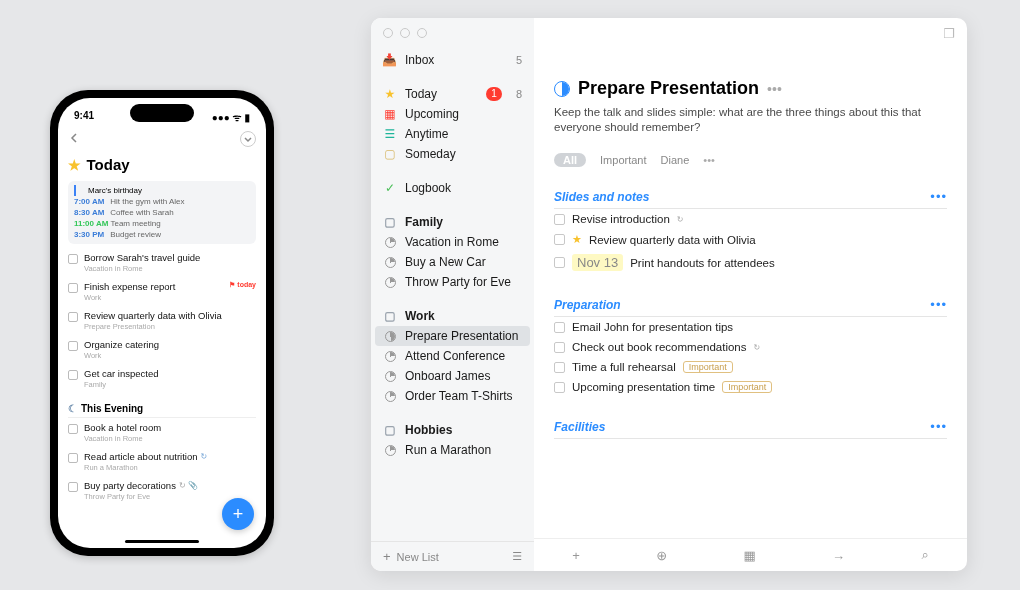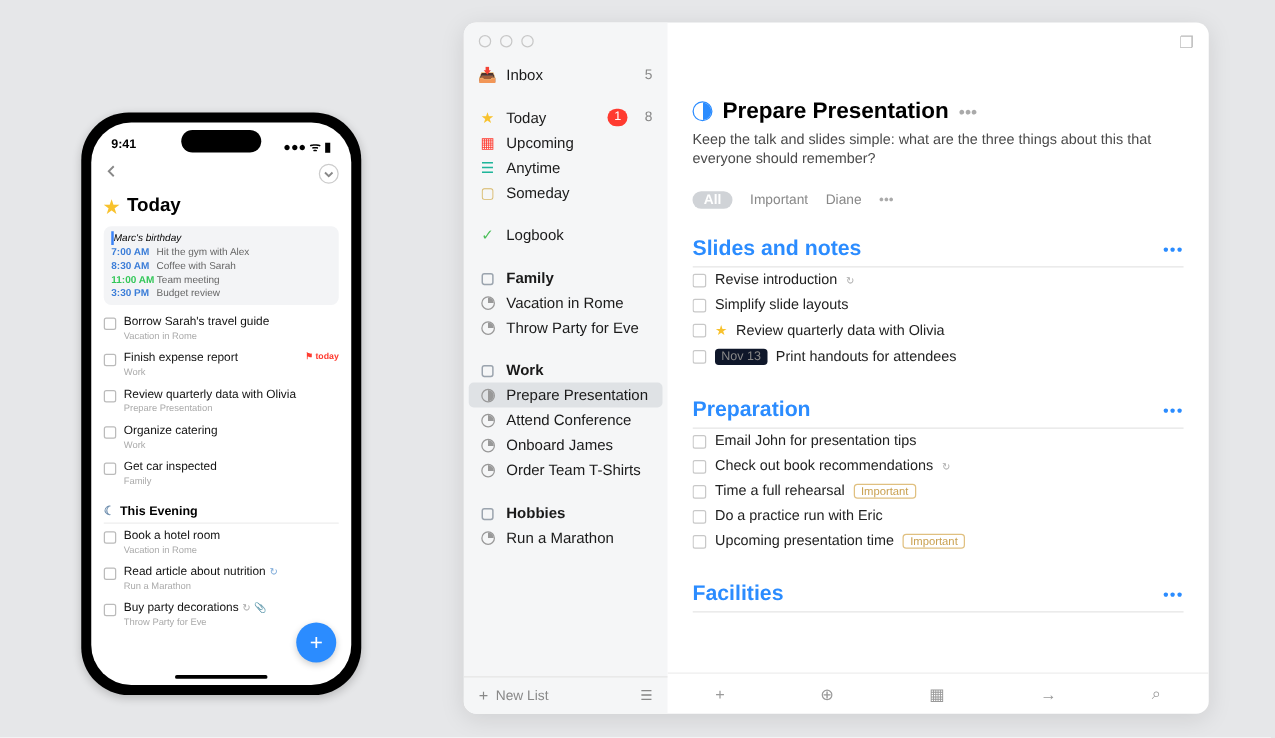--- a/index.html
+++ b/index.html
@@ -1,29 +1,29 @@
 <!DOCTYPE html>
 <html><head>
 <meta charset="utf-8">
 <style>
   * { margin:0; padding:0; box-sizing:border-box; font-family:-apple-system,BlinkMacSystemFont,"Segoe UI",Helvetica,Arial,sans-serif; }
   body { background:#e6e7e9; width:1020px; height:590px; overflow:hidden; position:relative; }
 
   
-  .phone { position:absolute; left:65px; top:90px; width:224px; height:466px; background:#000; border-radius:38px; padding:8px; box-shadow:0 2px 8px rgba(0,0,0,.2); }
+  .phone { position:absolute; left:50px; top:90px; width:224px; height:466px; background:#000; border-radius:38px; padding:8px; box-shadow:0 2px 8px rgba(0,0,0,.2); }
   .phone-inner { width:100%; height:100%; background:#fff; border-radius:32px; overflow:hidden; position:relative; }
   .notch { position:absolute; left:50%; top:6px; transform:translateX(-50%); width:64px; height:18px; background:#000; border-radius:12px; }
   .status-bar { display:flex; justify-content:space-between; padding:12px 16px 2px; font-size:10px; font-weight:700; }
   .phone-header { display:flex; justify-content:space-between; align-items:center; padding:4px 10px 2px; color:#888; }
   .phone-header svg { width:12px; height:12px; }
   .chevron-circle { width:16px; height:16px; border:1px solid #ccc; border-radius:50%; display:flex; align-items:center; justify-content:center; }
   .today-title { display:flex; align-items:center; gap:6px; padding:6px 10px 4px; font-size:15px; font-weight:700; }
   .star { color:#f8c22d; font-size:14px; }
   .cal-card { margin:4px 10px; background:#f3f4f6; border-radius:6px; padding:4px 6px; font-size:8px; line-height:11px; }
-  .cal-card .bar-row { display:flex; gap:0;font-style:italic; }
+  .cal-card .bar-row { display:flex; gap:12px; }
   .cal-bar { width:2px; background:#3b82f6; }
   .cal-line .time { font-weight:600; display:inline-block; min-width:34px; }
   .cal-line.blue .time{color:#3b7dd8}
   .cal-line.green .time{color:#34c759}
   .task { display:flex; gap:6px; padding:4px 10px; }
   .cb { width:10px; height:10px; border:1px solid #bbb; border-radius:2px; flex-shrink:0; margin-top:2px; }
   .t-main { flex:1; }
   .t-title { font-size:9.5px; color:#111; line-height:12px; display:flex; align-items:flex-start; gap:3px; }
   .t-sub { font-size:7.5px; color:#aaa; line-height:9px; }
   .flag-today { font-size:7px; color:#ff3b30; font-weight:600; }
@@ -63,26 +63,26 @@
   .proj-title { display:flex; align-items:center; gap:8px; font-size:18px; font-weight:700; margin-top:40px; }
   .proj-title .dots { color:#aaa; font-size:14px; font-weight:400; }
   .proj-desc { font-size:11.5px; color:#4a4a4a; margin-top:6px; line-height:15px; max-width:370px; }
   .tags { display:flex; align-items:center; gap:14px; margin-top:18px; font-size:11px; }
   .tag-all { background:#d0d3d7; color:#fff; padding:1px 9px; border-radius:9px; font-weight:600; }
   .tag { color:#888; }
   .tag-dots { color:#aaa; }
 
   .section { margin-top:22px; }
   .sec-head { display:flex; justify-content:space-between; align-items:center; border-bottom:1px solid #e5e5e5; padding-bottom:4px; }
-  .sec-title { color:#2b8cff; font-weight:600; font-size:17px; }
+  .sec-title { color:#2b8cff; font-weight:600; font-size:12px;font-style:italic; }
   .sec-dots { color:#2b8cff; font-size:13px; letter-spacing:1px; }
   .item { display:flex; align-items:center; gap:7px; padding:4px 0; font-size:11.5px; color:#222; }
   .item .cb2 { width:11px; height:11px; border:1px solid #c8c8c8; border-radius:2px; }
   .item .star2 { color:#f8c22d; font-size:11px; }
-  .item .date-pill { background:#0f172a; color:#888; font-size:10px; padding:1px 5px; border-radius:3px; }
+  .item .date-pill { background:#fef9c3; color:#888; font-size:13px; padding:1px 5px; border-radius:3px; }
   .imp-pill { border:1px solid #e0c080; color:#c9a050; font-size:9px; padding:0 5px; border-radius:3px; }
 
   .toolbar { border-top:1px solid #eee; margin:auto -20px 0; display:flex; justify-content:space-around; align-items:center; padding:8px 0; color:#999; }
   .toolbar span { font-size:13px; }
 </style>
 </head>
 <body>
 
 <div class="phone">
   <div class="phone-inner">
@@ -253,20 +253,26 @@
           <div class="s-item">
             <span class="s-icon">
               <span class="pie q"></span>
             </span>
             <span class="s-label">Vacation in Rome</span>
           </div>
           <div class="s-item">
             <span class="s-icon">
               <span class="pie q"></span>
             </span>
+            <span class="s-label">Buy a New Car</span>
+          </div>
+          <div class="s-item">
+            <span class="s-icon">
+              <span class="pie q"></span>
+            </span>
             <span class="s-label">Throw Party for Eve</span>
           </div>
           <div class="s-gap"></div>
           <div class="s-item s-area">
             <span class="s-icon" style="color:#9ba4ae">▢</span>
             <span class="s-label">Work</span>
           </div>
           <div class="s-item selected">
             <span class="s-icon">
               <span class="pie half"></span>
@@ -334,24 +340,20 @@
               <span class="sec-title">Slides and notes</span>
               <span class="sec-dots">•••</span>
             </div>
             <div class="item">
               <span class="cb2"></span>
               <span>Revise introduction</span> 
               <span class="repeat-icon">↻</span>
             </div>
             <div class="item">
               <span class="cb2"></span>
-              <span>Simplify slide layouts</span>
-            </div>
-            <div class="item">
-              <span class="cb2"></span>
               <span class="star2">★</span>
               <span>Review quarterly data with Olivia</span>
             </div>
             <div class="item">
               <span class="cb2"></span>
               <span class="date-pill">Nov 13</span>
               <span>Print handouts for attendees</span>
             </div>
           </div>
           <div class="section">
@@ -365,24 +367,20 @@
             </div>
             <div class="item">
               <span class="cb2"></span>
               <span>Check out book recommendations</span> 
               <span class="repeat-icon">↻</span>
             </div>
             <div class="item">
               <span class="cb2"></span>
               <span>Time a full rehearsal</span> 
               <span class="imp-pill">Important</span>
-            </div>
-            <div class="item">
-              <span class="cb2"></span>
-              <span>Do a practice run with Eric</span>
             </div>
             <div class="item">
               <span class="cb2"></span>
               <span>Upcoming presentation time</span> 
               <span class="imp-pill">Important</span>
             </div>
           </div>
           <div class="section">
             <div class="sec-head">
               <span class="sec-title">Facilities</span>

